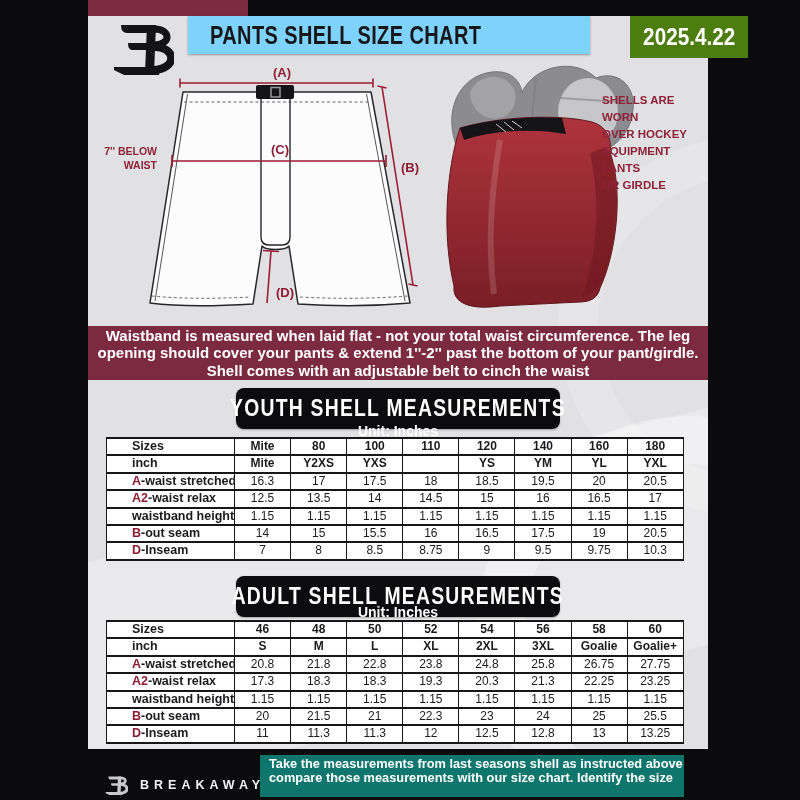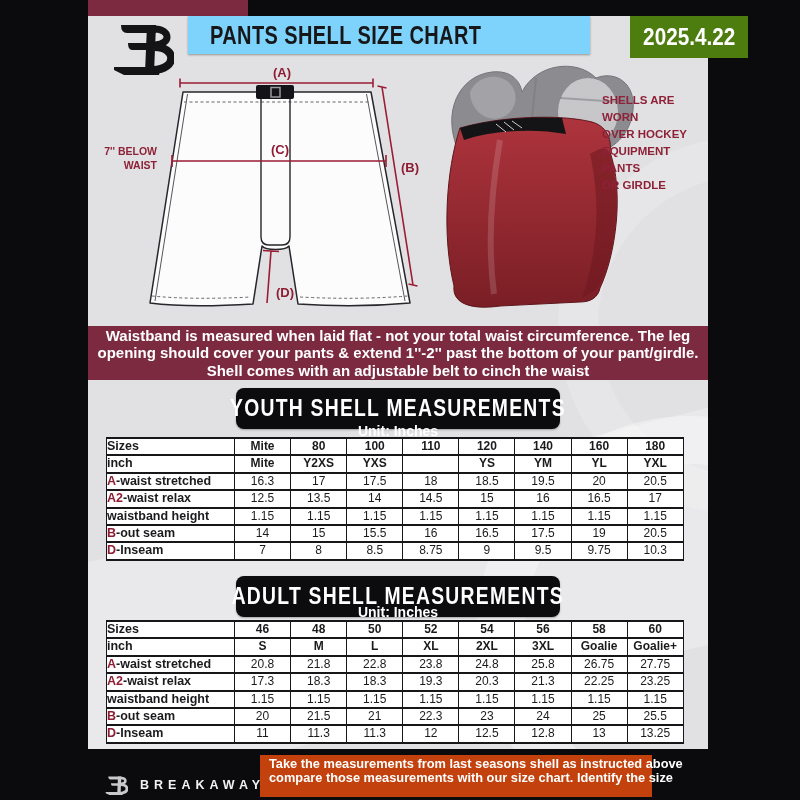--- a/index.html
+++ b/index.html
@@ -27,27 +27,27 @@
   .notice div{color:#fff;font-size:15px;font-weight:600;line-height:17.5px;white-space:nowrap;}
   .section-banner{position:absolute;left:236px;width:324px;height:41px;background:#0c0c0f;border-radius:8px;
                   display:flex;align-items:center;justify-content:center;box-shadow:0 1px 2px rgba(0,0,0,.3);}
   .section-banner span{color:#fff;font-size:23px;font-weight:800;letter-spacing:1.5px;
                        transform:scaleX(.84);white-space:nowrap;}
   .unit{position:absolute;left:88px;width:620px;text-align:center;font-size:14px;color:#ffffff;font-weight:700;}
   table.size{position:absolute;left:106px;border-collapse:collapse;table-layout:fixed;width:577px;background:#fff;}
   table.size td{border:1px solid #17171a;border-top:2px solid #17171a;border-bottom:2px solid #17171a;
        height:15.4px;line-height:15.4px;padding:0;text-align:center;font-size:12px;color:#1b1b1e;
        white-space:nowrap;overflow:hidden;}
-  table.size td.lbl{text-align:left;font-weight:700;font-size:12.5px;}
+  table.size td.lbl{text-align:left;padding-left:25px;font-weight:700;font-size:12.5px;}
   table.size tr.bold td{font-weight:700;}
   .mar{color:#8e1c33;}
   .footer{position:absolute;left:0;top:749px;width:800px;height:51px;background:#0b0b0d;}
   .footer-brand{position:absolute;left:102px;top:24px;display:flex;align-items:center;gap:12px;}
   .footer-brand .bw{color:#f2f2f2;font-size:12.5px;font-weight:600;letter-spacing:5px;white-space:nowrap;}
-  .footer-note{position:absolute;left:260px;top:6px;width:392px;height:42px;background:#c2410c;
+  .footer-note{position:absolute;left:260px;top:6px;width:424px;height:42px;background:#0f766e;
                padding:2px 0 0 9px;box-sizing:border-box;}
   .footer-note div{color:#fff;font-size:12.8px;font-weight:600;line-height:13.8px;white-space:nowrap;}
 </style>
 </head>
 <body>
 
 <div id="page">
 
   <div class="content">
     <div class="sheen"></div>

